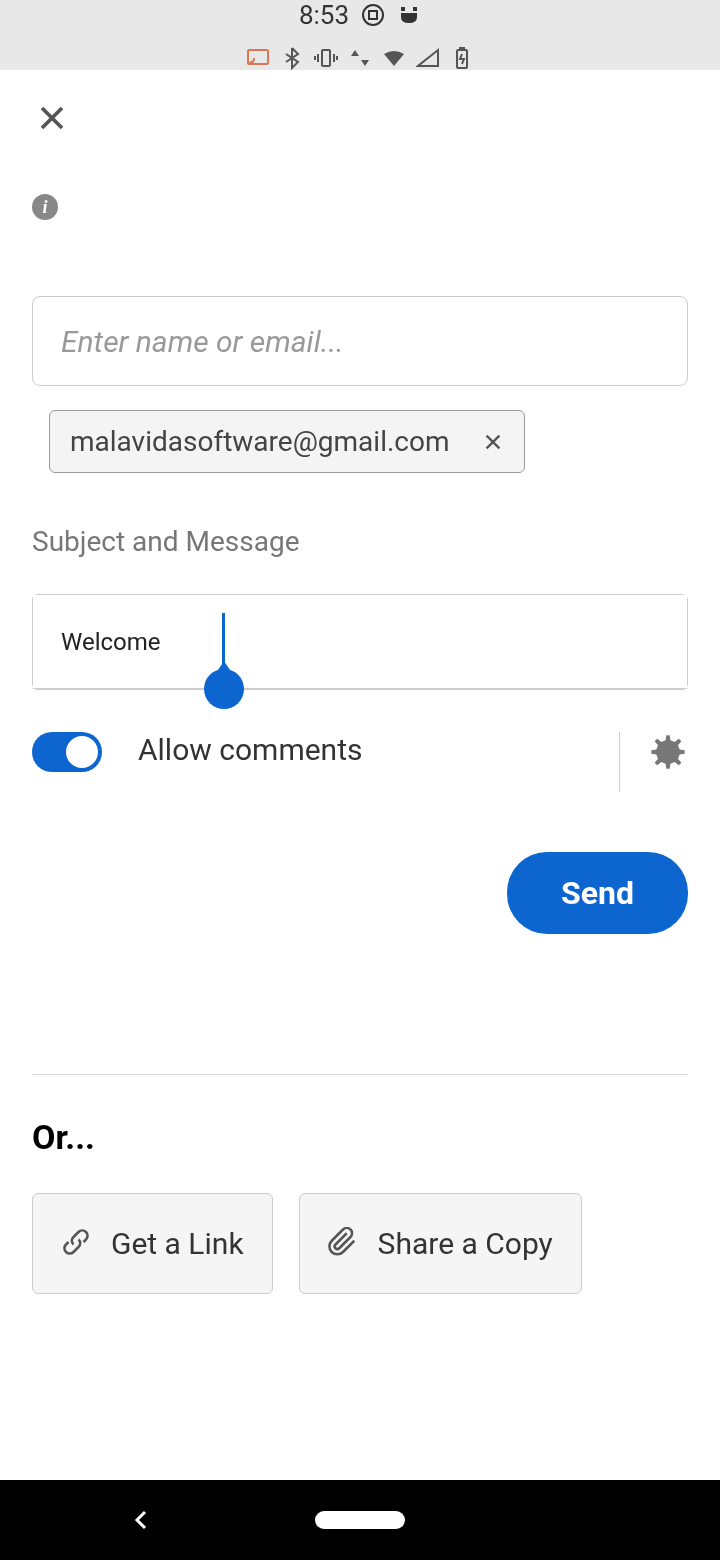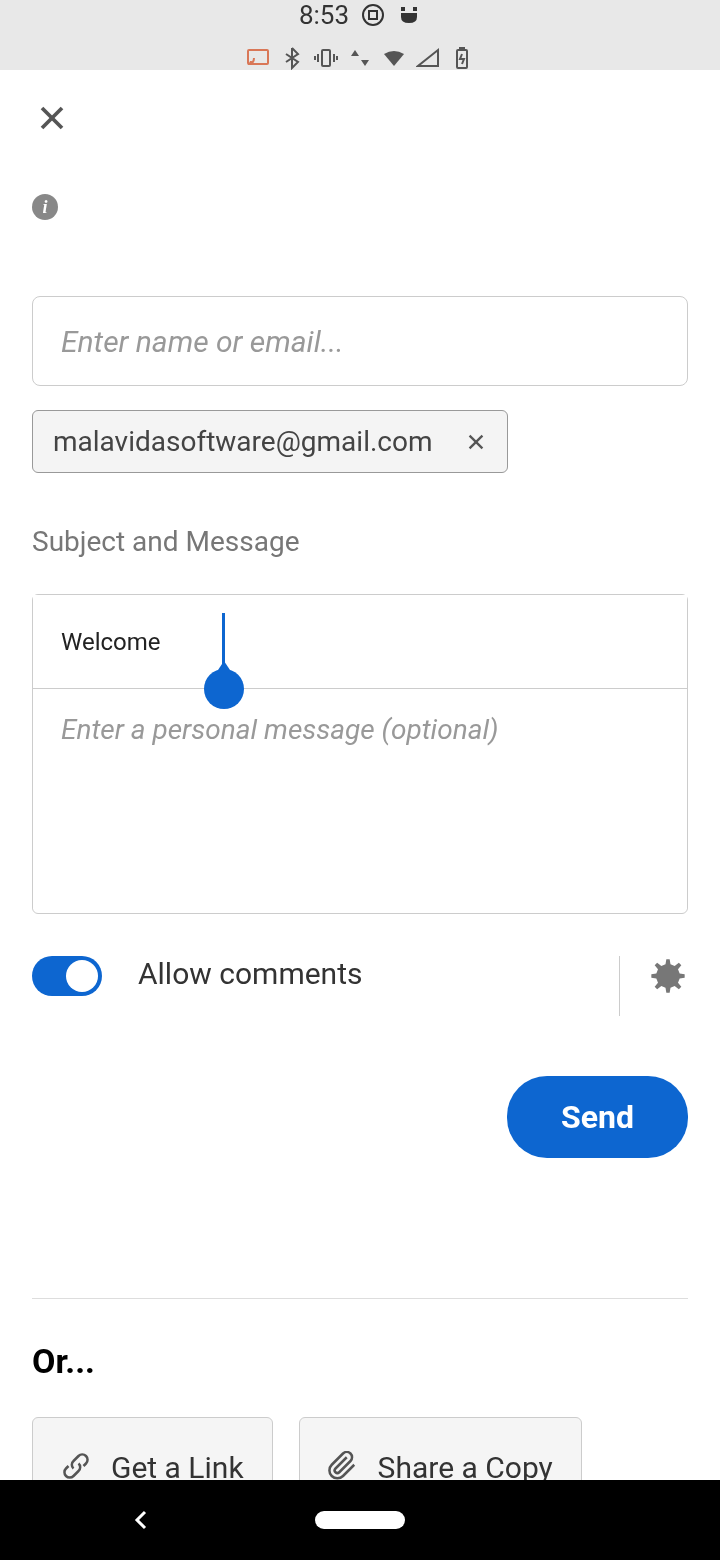--- a/index.html
+++ b/index.html
@@ -107,20 +107,21 @@
     }
     .email-chip {
       display: inline-flex;
       align-items: center;
       gap: 32px;
       margin-top: 24px;
       padding: 14px 20px;
       border: 1px solid #999;
       border-radius: 6px;
       background: #f4f4f4;
+      margin-left: 17px;
     }
     .email-chip-text {
       font-size: 28px;
       color: #444;
     }
     .email-chip-close {
       width: 22px;
       height: 22px;
       cursor: pointer;
     }
@@ -388,21 +389,20 @@
   </div>
 
   <div class="section-label">Subject and Message</div>
 
   <div class="message-box">
     <div class="subject-wrapper">
       <input class="subject-input" type="text" value="Welcome" style="">
       <div class="cursor-line"></div>
       <div class="cursor-handle"></div>
     </div>
-    <textarea class="message-textarea" placeholder="Enter a personal message (optional)" style=""></textarea>
   </div>
 
   <div class="toggle-row">
     <div class="toggle">
       <div class="toggle-knob"></div>
     </div>
     <span class="toggle-label">Allow comments</span>
     <div class="divider-v"></div>
     <div class="gear-icon">
       <svg viewBox="0 0 24 24" fill="#777">

